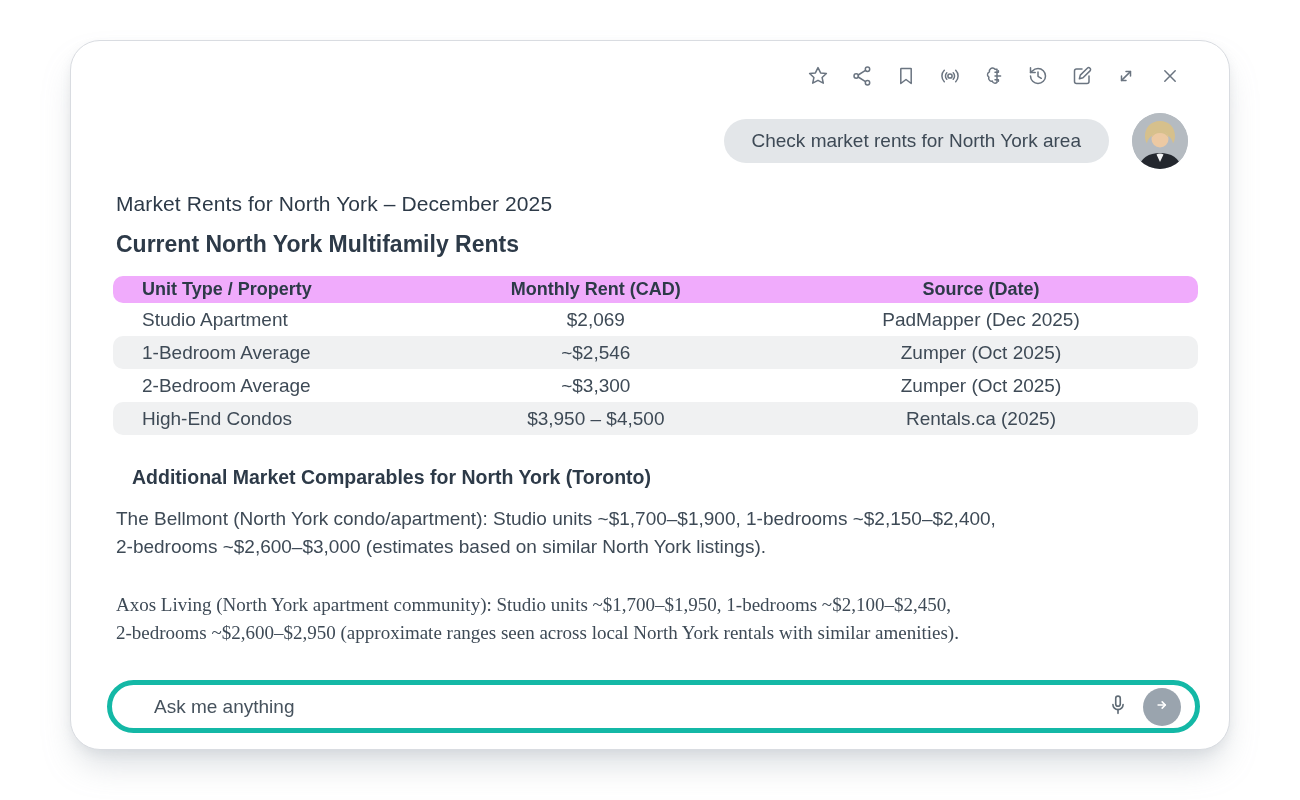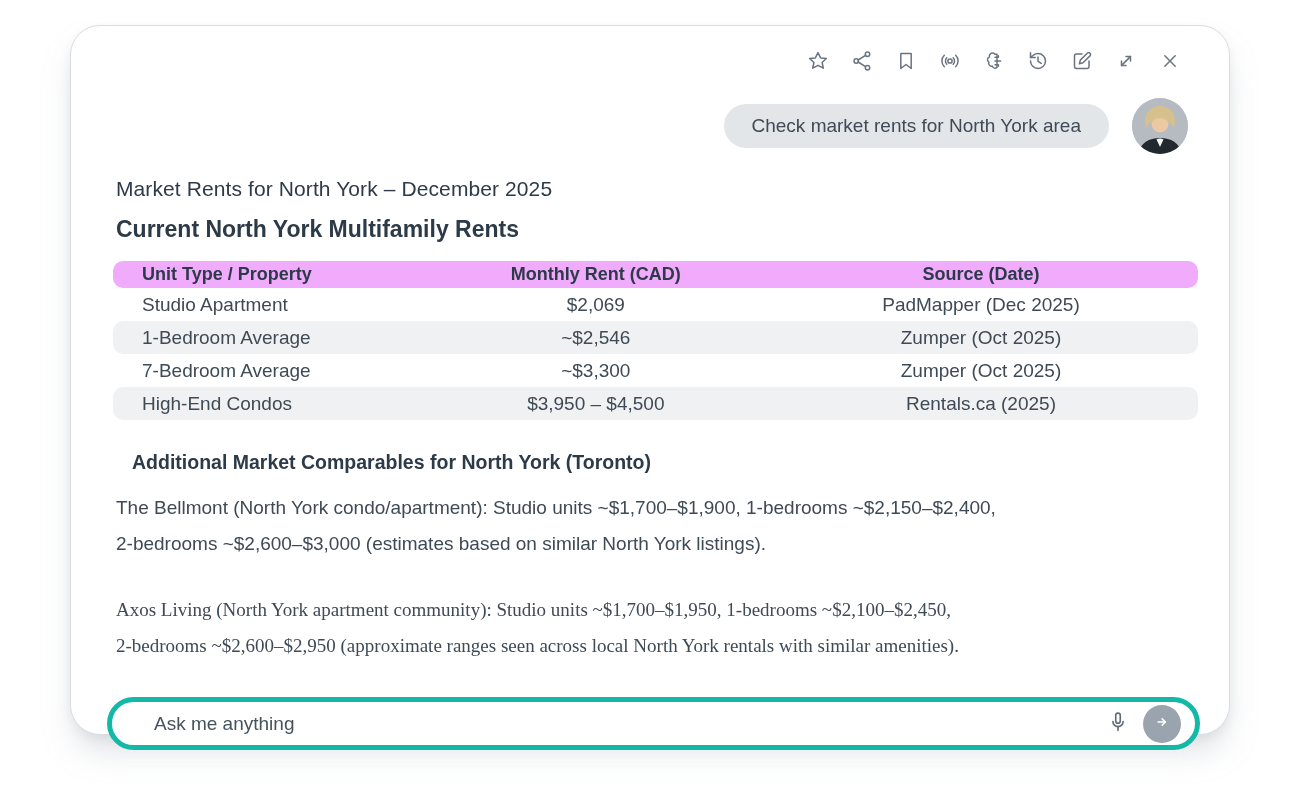--- a/index.html
+++ b/index.html
@@ -2,21 +2,21 @@
 <html><head>
 <meta charset="utf-8">
 <style>
   html,body{margin:0;padding:0;}
   body{
     width:1300px;height:800px;background:#ffffff;position:relative;overflow:hidden;
     font-family:"Liberation Sans","DejaVu Sans",sans-serif;
     -webkit-font-smoothing:antialiased;
   }
   .card{
-    position:absolute;left:70px;top:25px;width:1160px;height:710px;box-sizing:border-box;
+    position:absolute;left:70px;top:40px;width:1160px;height:710px;box-sizing:border-box;
     background:#ffffff;border:1px solid #d9dce1;border-radius:30px;
     box-shadow:0 20px 34px -8px rgba(150,160,170,.38),0 4px 10px rgba(160,168,176,.15);
     padding:22px 41px 23px 45px;
   }
   
   .toolbar{display:flex;justify-content:flex-end;align-items:center;gap:20px;height:28px;margin-right:6px;}
   .icon-btn{width:24px;height:24px;padding:0;border:none;background:none;cursor:pointer;display:flex;align-items:center;justify-content:center;}
   .icon-btn svg{width:24px;height:24px;stroke:#6a7480;fill:none;stroke-width:1.5;stroke-linecap:round;stroke-linejoin:round;}
   
   .user-row{display:flex;justify-content:flex-end;align-items:center;gap:23px;margin-top:22px;height:56px;}
@@ -27,21 +27,21 @@
   .subtitle{margin:15px 0 0;font-size:23px;font-weight:600;color:#2d3a48;}
   
   .table{margin:18px 0 0 -3px;width:1085px;font-size:19px;color:#3e4a56;}
   .thead{display:flex;align-items:center;height:27px;background:#f0abfc;border-radius:10px;font-weight:600;font-size:18px;color:#2d3a48;}
   .trow{display:flex;align-items:center;height:33px;border-radius:10px;}
   .trow.stripe{background:#f0f1f2;}
   .c1{width:29%;padding-left:29px;box-sizing:border-box;text-align:left;}
   .c2{width:31%;text-align:center;}
   .c3{width:40%;text-align:center;}
   .section-heading{margin:31px 16px 0;font-size:19.5px;font-weight:700;color:#2d3a48;}
-  .para{margin:16px 0 0;font-size:19px;line-height:36px;color:#3e4a56;white-space:pre-line;}
+  .para{margin:16px 0 0;font-size:19px;line-height:28px;color:#3e4a56;white-space:pre-line;}
   .para + .para{margin-top:30px;font-family:Liberation Serif, serif;}
   
   .composer{margin:33px 0 0 -9px;width:1093px;height:53px;box-sizing:border-box;border:5px solid #14b8a6;border-radius:27px;background:#fff;display:flex;align-items:center;padding:0 14px 0 40px;}
   .composer input{flex:1;border:none;outline:none;background:transparent;font-family:inherit;font-size:19px;color:#3e4a56;}
   .composer input::placeholder{color:#46525d;opacity:1;}
   .mic-btn{width:26px;height:26px;border:none;background:none;padding:0;margin-right:12px;cursor:pointer;display:flex;align-items:center;justify-content:center;}
   .mic-btn svg{width:26px;height:26px;stroke:#5f6b75;fill:none;stroke-width:1.5;stroke-linecap:round;stroke-linejoin:round;}
   .send-btn{width:38px;height:38px;border-radius:50%;background:#9aa4ae;border:none;cursor:pointer;display:flex;align-items:center;justify-content:center;flex:none;}
   .send-btn svg{width:22px;height:22px;stroke:#ffffff;fill:none;stroke-width:1.8;stroke-linecap:round;stroke-linejoin:round;}
 </style>
@@ -137,21 +137,21 @@
       <div class="c1">Studio Apartment</div>
       <div class="c2">$2,069</div>
       <div class="c3">PadMapper (Dec 2025)</div>
     </div>
     <div class="trow stripe">
       <div class="c1">1-Bedroom Average</div>
       <div class="c2">~$2,546</div>
       <div class="c3">Zumper (Oct 2025)</div>
     </div>
     <div class="trow">
-      <div class="c1">7-Bedroom Average</div>
+      <div class="c1">2-Bedroom Average</div>
       <div class="c2">~$3,300</div>
       <div class="c3">Zumper (Oct 2025)</div>
     </div>
     <div class="trow stripe">
       <div class="c1">High-End Condos</div>
       <div class="c2">$3,950 – $4,500</div>
       <div class="c3">Rentals.ca (2025)</div>
     </div>
   </div>
 

